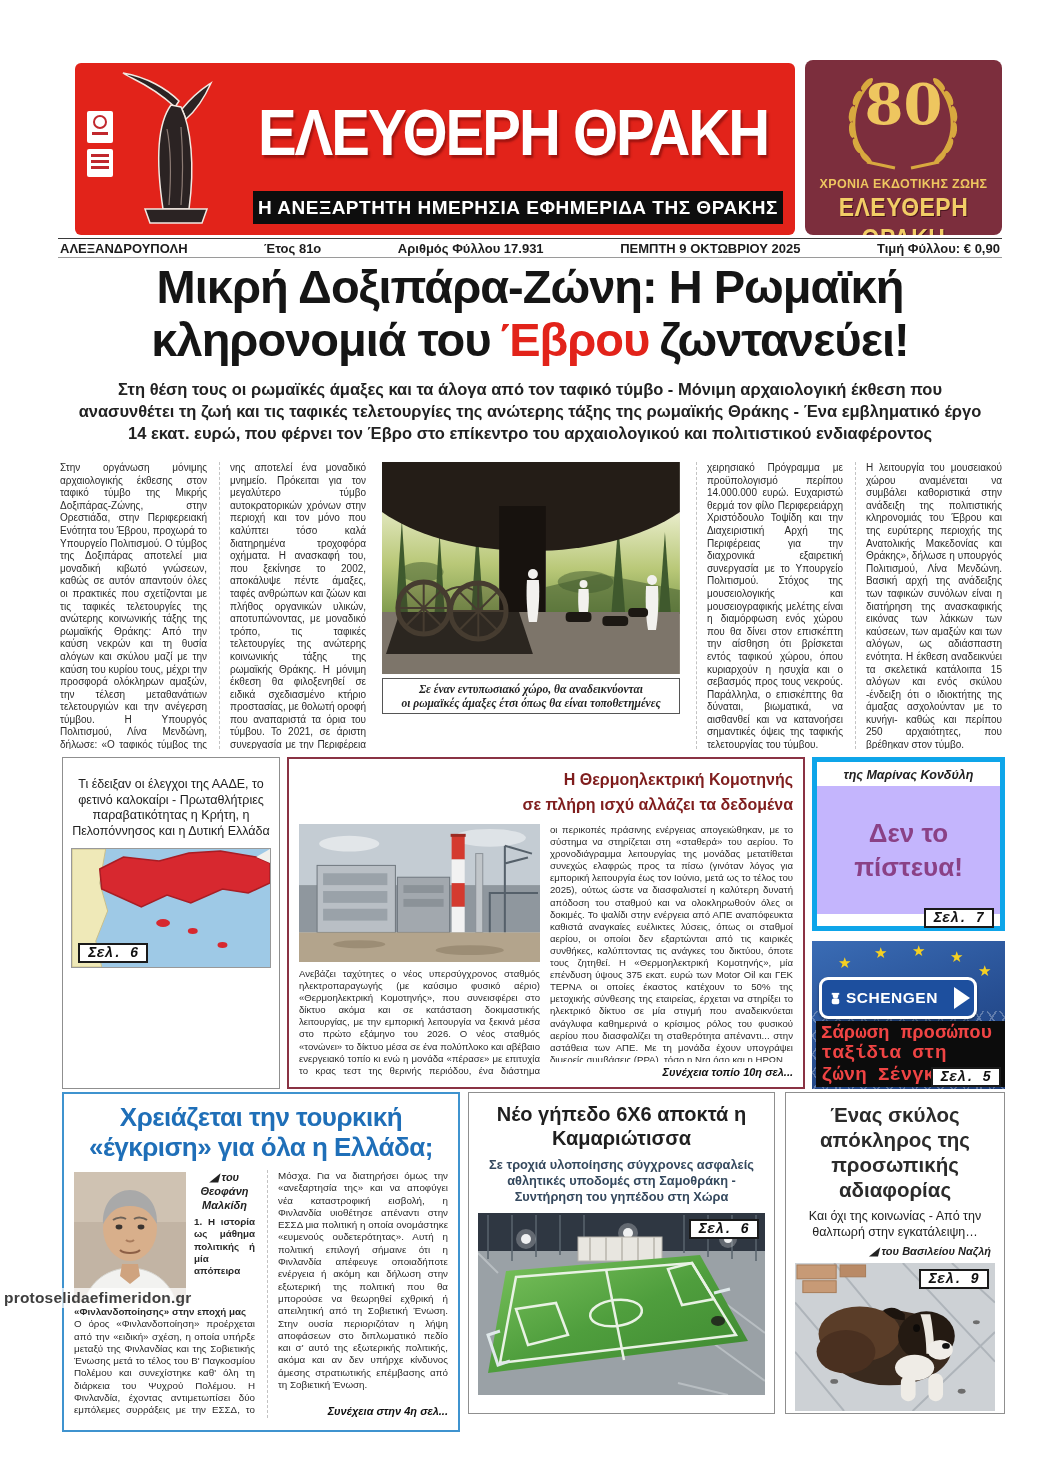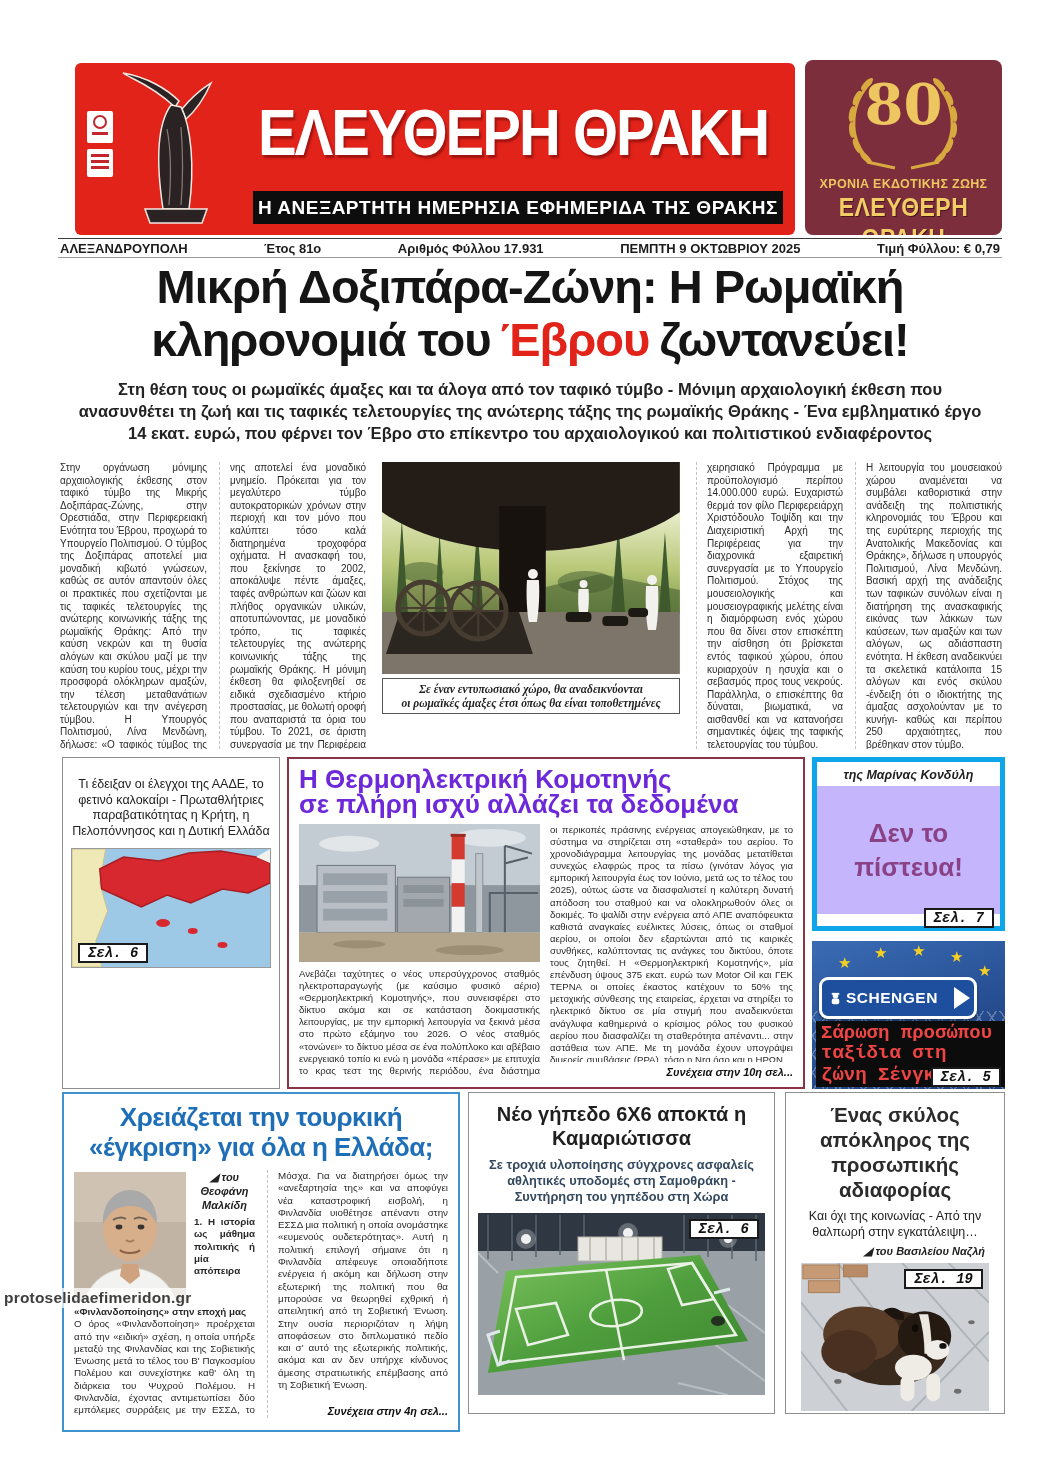--- a/index.html
+++ b/index.html
@@ -48,21 +48,21 @@
   .tax-box{left:62px;top:757px;width:218px;height:332px;border:1.5px solid #8f8f8f;box-sizing:border-box;
       padding:10px 8px 8px;overflow:hidden;}
   .tax-title{text-align:center;font-weight:900;font-size:19px;line-height:23px;color:#3a3a3a;}
   .tax-sub{margin-top:9px;text-align:center;font-size:12.5px;line-height:15.5px;font-weight:500;color:#222;}
   .tax-map-wrap{position:relative;margin-top:9px;border:1px solid #999;}
   .map-img{width:100%;height:118px;display:block;}
 
   
   .power-box{left:287px;top:757px;width:518px;height:332px;border:2.5px solid #8a3344;box-sizing:border-box;
       padding:8px 10px;overflow:hidden;}
-  .power-title{text-align:left;font-weight:900;font-size:26px;line-height:25px;color:#6d28d9;}
+  .power-title{text-align:right;font-weight:900;font-size:16px;line-height:25px;color:#7f1d1d;}
   .pp-grid{display:grid;grid-template-columns:241px 1fr;gap:0 10px;margin-top:7px;}
   .pp-photo{width:241px;height:138px;display:block;}
   .pp-text{font-size:9.6px;line-height:12.1px;text-align:justify;color:#2a2a2a;overflow:hidden;}
   .pp-left-text{margin-top:6px;height:108px;}
   .pp-right{height:258px;}
 
   
   .kondyli-box{left:812px;top:757px;width:193px;height:174px;border:5px solid #0ea5e9;box-sizing:border-box;background:#fff;}
   .kondyli-byline{padding:6px 8px 4px;text-align:center;font-style:italic;font-weight:700;font-size:12.5px;color:#222;}
   .kondyli-panel{margin:0 0;height:128px;background:#c4b5fd;display:flex;align-items:center;justify-content:center;text-align:center;}
@@ -101,21 +101,21 @@
   
   .pitch-box{left:468px;top:1092px;width:307px;height:322px;border:1.5px solid #8f8f8f;box-sizing:border-box;
       padding:9px 9px;overflow:hidden;}
   .pitch-title{text-align:center;font-weight:900;font-size:20px;line-height:24px;color:#1f1f1f;}
   .pitch-sub{margin-top:7px;text-align:center;font-weight:700;font-size:12.8px;line-height:16px;color:#35495e;}
   .pitch-photo-wrap{position:relative;margin-top:8px;}
   .pitch-img{width:100%;height:182px;display:block;}
 
   
   .dog-box{left:785px;top:1092px;width:220px;height:322px;border:1.5px solid #8f8f8f;box-sizing:border-box;
-      padding:9px 15px;overflow:hidden;}
+      padding:9px 9px;overflow:hidden;}
   .dog-title{text-align:center;font-weight:900;font-size:20.5px;line-height:25px;color:#2b2b2b;}
   .dog-sub{margin-top:7px;text-align:center;font-size:12.5px;line-height:15.5px;font-weight:500;color:#222;}
   .dog-byline{margin-top:5px;text-align:right;font-style:italic;font-weight:800;font-size:11px;color:#222;padding-right:4px;}
   .dog-photo-wrap{position:relative;margin-top:5px;}
   .dog-img{width:100%;height:148px;display:block;}
 
   .watermark{left:0;top:1288px;font-weight:800;font-size:15.5px;color:#3f3f3f;letter-spacing:.2px;
       background:rgba(255,255,255,.75);padding:1px 4px;z-index:50;}
 </style>
 </head>
@@ -171,21 +171,21 @@
     <div class="abs b80-num">80</div>
     <div class="abs b80-l1">ΧΡΟΝΙΑ ΕΚΔΟΤΙΚΗΣ ΖΩΗΣ</div>
     <div class="abs b80-l2">ΕΛΕΥΘΕΡΗ ΘΡΑΚΗ</div>
   </div>
 
   <div class="abs dateline">
     <span>ΑΛΕΞΑΝΔΡΟΥΠΟΛΗ</span>
     <span>Έτος 81ο</span>
     <span>Αριθμός Φύλλου 17.931</span>
     <span>ΠΕΜΠΤΗ 9 ΟΚΤΩΒΡΙΟΥ 2025</span>
-    <span>Τιμή Φύλλου: € 0,79</span>
+    <span>Τιμή Φύλλου: € 0,90</span>
   </div>
 
   <h1 class="abs headline" style="margin:0;">
     <span>Μικρή Δοξιπάρα-Ζώνη: Η Ρωμαϊκή</span><br>
     <span>κληρονομιά του</span><span class="red">Έβρου</span><span>ζωντανεύει!</span>
   </h1>
   <p class="abs deck" style="margin:0;">Στη θέση τους οι ρωμαϊκές άμαξες και τα άλογα από τον ταφικό τύμβο - Μόνιμη αρχαιολογική έκθεση που ανασυνθέτει τη ζωή και τις ταφικές τελετουργίες της ανώτερης τάξης της ρωμαϊκής Θράκης - Ένα εμβληματικό έργο 14 εκατ. ευρώ, που φέρνει τον Έβρο στο επίκεντρο του αρχαιολογικού και πολιτιστικού ενδιαφέροντος</p>
 
   <section class="abs lead">
     <div class="col">Στην οργάνωση μόνιμης αρχαιολογικής έκθεσης στον ταφικό τύμβο της Μικρής Δοξιπάρας-Ζώνης, στην Ορεστιάδα, στην Περιφερειακή Ενότητα του Έβρου, προχωρά το Υπουργείο Πολιτισμού. Ο τύμβος της Δοξιπάρας αποτελεί μια μοναδική κιβωτό γνώσεων, καθώς σε αυτόν απαντούν όλες οι πρακτικές που σχετίζονται με τις ταφικές τελετουργίες της ανώτερης κοινωνικής τάξης της ρωμαϊκής Θράκης: Από την καύση νεκρών και τη θυσία αλόγων και σκύλου μαζί με την καύση του κυρίου τους, μέχρι την προσφορά ολόκληρων αμαξών, την τέλεση μεταθανάτιων τελετουργιών και την ανέγερση τύμβου. Η Υπουργός Πολιτισμού, Λίνα Μενδώνη, δήλωσε: «Ο ταφικός τύμβος της Μικρής Δοξιπάρας-Ζώ-</div>
@@ -299,21 +299,21 @@
             <path d="M190 110 V70 H238"></path>
           </g>
           <rect x="0" y="110" width="240" height="30" fill="#b3a48c"></rect>
           <ellipse cx="60" cy="122" rx="26" ry="4" fill="#9c8d75"></ellipse>
           <ellipse cx="170" cy="128" rx="34" ry="5" fill="#9c8d75"></ellipse>
         </svg>
         <div class="pp-text pp-left-text">Ανεβάζει ταχύτητες ο νέος υπερσύγχρονος σταθμός ηλεκτροπαραγωγής (με καύσιμο φυσικό αέριο) «Θερμοηλεκτρική Κομοτηνής», που συνεισφέρει στο δίκτυο ακόμα και σε κατάσταση δοκιμαστικής λειτουργίας, με την εμπορική λειτουργία να ξεκινά μέσα στο πρώτο εξάμηνο του 2026. Ο νέος σταθμός «τονώνει» το δίκτυο μέσα σε ένα πολύπλοκο και αβέβαιο ενεργειακό τοπίο κι ενώ η μονάδα «πέρασε» με επιτυχία το κρας τεστ της θερινής περιόδου, ένα διάστημα δοκιμασίας για το ηλεκτρικό δίκτυο, καθώς</div>
       </div>
       <div class="pp-right">
         <div class="pp-text" style="height:238px;">οι περικοπές πράσινης ενέργειας απογειώθηκαν, με το σύστημα να στηρίζεται στη «σταθερά» του αερίου. Το χρονοδιάγραμμα λειτουργίας της μονάδας μετατίθεται συνεχώς ελαφρώς προς τα πίσω (γινόταν λόγος για εμπορική λειτουργία έως τον Ιούνιο, μετά ως το τέλος του 2025), ούτως ώστε να διασφαλιστεί η καλύτερη δυνατή απόδοση του σταθμού και να ολοκληρωθούν όλες οι δοκιμές. Το ψαλίδι στην ενέργεια από ΑΠΕ αναπόφευκτα καθιστά αναγκαίες ευέλικτες λύσεις, όπως οι σταθμοί αερίου, οι οποίοι δεν εξαρτώνται από τις καιρικές συνθήκες, καλύπτοντας τις ανάγκες του δικτύου, όποτε τους ζητηθεί. Η «Θερμοηλεκτρική Κομοτηνής», μία επένδυση ύψους 375 εκατ. ευρώ των Motor Oil και ΓΕΚ ΤΕΡΝΑ οι οποίες έκαστος κατέχουν το 50% της μετοχικής σύνθεσης της εταιρείας, έρχεται να στηρίξει το ηλεκτρικό δίκτυο σε μία στιγμή που αναδεικνύεται ανάγλυφα καθημερινά ο κρίσιμος ρόλος του φυσικού αερίου που διασφαλίζει τη σταθερότητα απέναντι... στην αστάθεια των ΑΠΕ. Με τη μονάδα έχουν υπογράψει διμερείς συμβάσεις (PPA), τόσο η Nrg όσο και η ΗΡΩΝ.</div>
-        <div class="cont">Συνέχεια στην 10η σελ...</div>
+        <div class="cont">Συνέχεια τοπίο 10η σελ...</div>
       </div>
     </div>
   </section>
 
   <section class="abs kondyli-box">
     <div class="kondyli-byline">της Μαρίνας Κονδύλη</div>
     <div class="kondyli-panel">
       <div class="kondyli-title">Δεν το πίστευα!</div>
     </div>
     <span class="pagebadge" style="right:6px;bottom:-2px;">Σελ. 7</span>
@@ -444,19 +444,19 @@
         <ellipse cx="134" cy="74" rx="29" ry="25" fill="#241a12"></ellipse>
         <path d="M128 52 C132 64 134 78 134 92 L142 92 C142 76 140 62 138 52 Z" fill="#ece8e0"></path>
         <ellipse cx="148" cy="88" rx="13" ry="10" fill="#f0ede8"></ellipse>
         <ellipse cx="154" cy="84" rx="4" ry="3" fill="#111"></ellipse>
         <ellipse cx="124" cy="66" rx="3.5" ry="4" fill="#0d0a08"></ellipse>
         <path d="M112 52 C104 44 96 44 90 48 C96 56 104 58 112 58 Z" fill="#1c140e"></path>
         <ellipse cx="122" cy="106" rx="20" ry="13" fill="#efece6"></ellipse>
         <rect x="108" y="114" width="15" height="26" rx="7" fill="#efece6"></rect>
         <rect x="136" y="112" width="15" height="28" rx="7" fill="#efece6"></rect>
       </svg>
-      <span class="pagebadge" style="right:6px;top:6px;">Σελ. 19</span>
+      <span class="pagebadge" style="right:6px;top:6px;">Σελ. 9</span>
     </div>
   </section>
 
   <div class="abs watermark">protoselidaefimeridon.gr</div>
 
 </div>
 
 </body></html>

